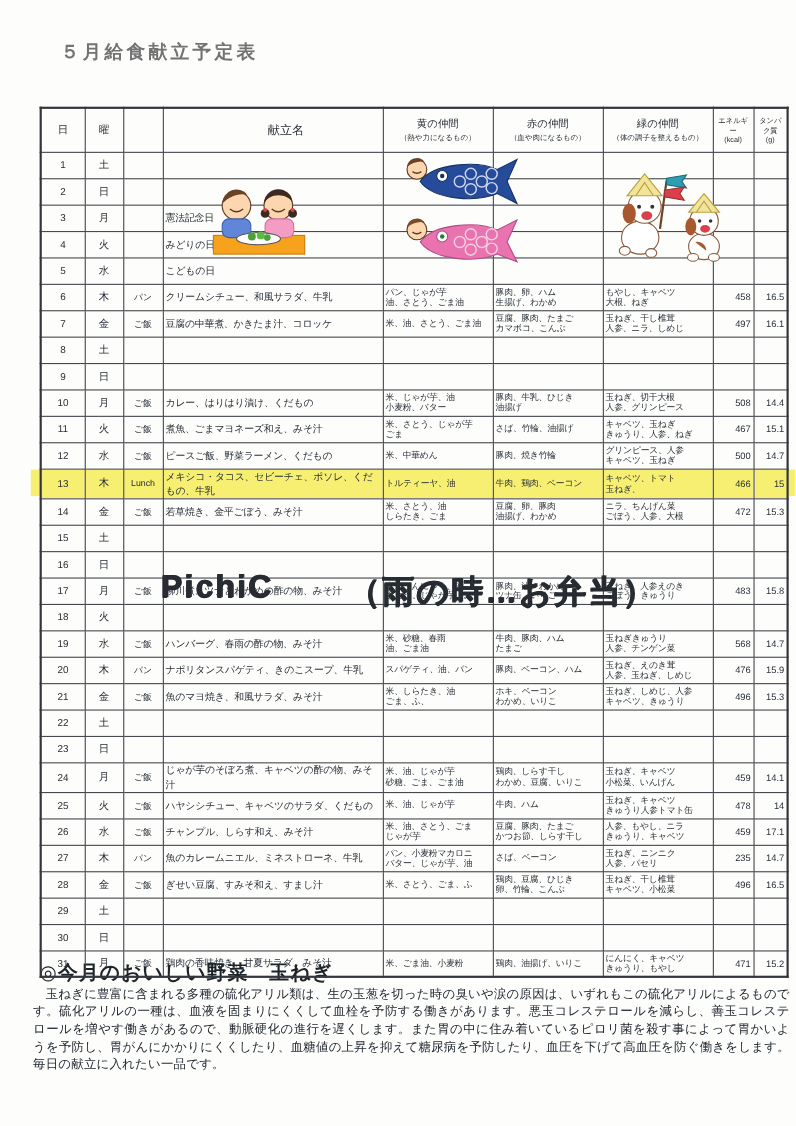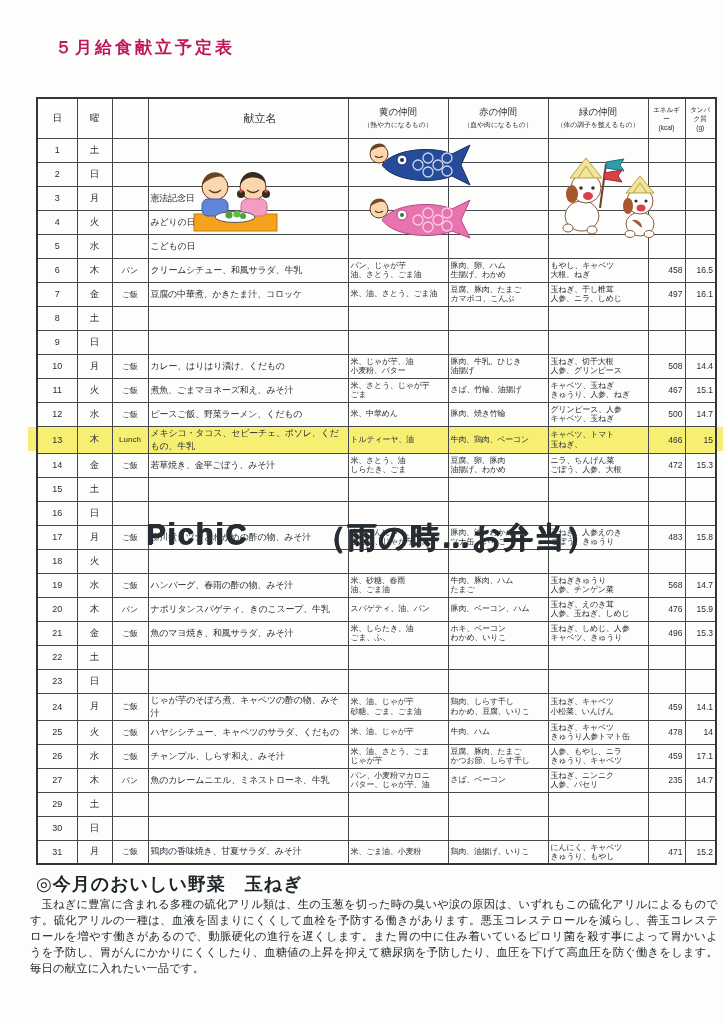--- a/index.html
+++ b/index.html
@@ -4,21 +4,21 @@
 <style>
   html,body{margin:0;padding:0;}
   body{
     width:724px;height:1024px;position:relative;
     background:#fdfdfc;color:#272e36;
     font-family:"Liberation Sans","DejaVu Sans",sans-serif;
     overflow:hidden;
   }
   .title{
     position:absolute;left:55px;top:36px;margin:0;
-    font-size:17px;font-weight:bold;letter-spacing:3px;color:#be185d;
+    font-size:17px;font-weight:bold;letter-spacing:3px;color:#737373;
   }
   table.menu{
     position:absolute;left:36px;top:97px;width:679px;
     border-collapse:collapse;table-layout:fixed;z-index:2;
   }
   table.menu col.w0{width:40px}table.menu col.w1{width:35px}
   table.menu col.w2{width:36px}table.menu col.w3{width:200px}
   table.menu col.w4{width:100px}table.menu col.w5{width:100px}
   table.menu col.w6{width:100px}table.menu col.w7{width:37px}
   table.menu col.w8{width:31px}
@@ -438,20 +438,33 @@
         <td class="c1">木</td>
         <td class="c2">パン</td>
         <td class="c3">魚のカレームニエル、ミネストローネ、牛乳</td>
         <td class="c4">パン、小麦粉マカロニ
 バター、じゃが芋、油</td>
         <td class="c5">さば、ベーコン</td>
         <td class="c6">玉ねぎ、ニンニク
 人参、パセリ</td>
         <td class="c7">235</td>
         <td class="c8">14.7</td>
+      </tr>
+      <tr>
+        <td class="c0">28</td>
+        <td class="c1">金</td>
+        <td class="c2">ご飯</td>
+        <td class="c3">ぎせい豆腐、すみそ和え、すまし汁</td>
+        <td class="c4">米、さとう、ごま、ふ</td>
+        <td class="c5">鶏肉、豆腐、ひじき
+卵、竹輪、こんぶ</td>
+        <td class="c6">玉ねぎ、干し椎茸
+キャベツ、小松菜</td>
+        <td class="c7">496</td>
+        <td class="c8">16.5</td>
       </tr>
       <tr>
         <td class="c0">29</td>
         <td class="c1">土</td>
         <td class="c2"></td>
         <td class="c3"></td>
         <td class="c4"></td>
         <td class="c5"></td>
         <td class="c6"></td>
         <td class="c7"></td>

